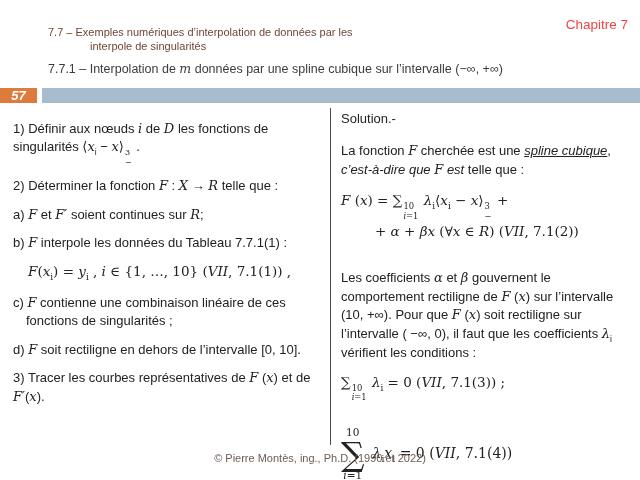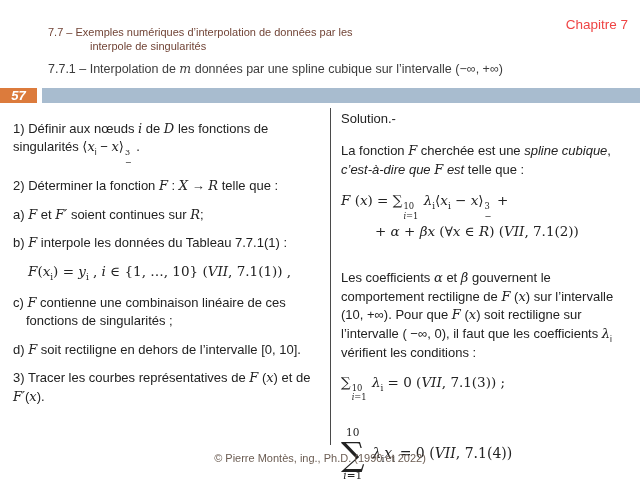--- a/index.html
+++ b/index.html
@@ -22,21 +22,21 @@
   .bar{position:absolute;left:42px;top:0;width:598px;height:15px;background:#a8bccf;}
   
   .divider{position:absolute;left:330px;top:108px;width:1px;height:337px;background:#4a4a4a;}
   .left-col{position:absolute;left:13px;top:120px;width:309px;font-size:13px;}
   .right-col{position:absolute;left:341px;top:108px;width:294px;font-size:13px;}
   .para{margin:0 0 10px 0;line-height:1.42;}
   .hang{padding-left:13px;text-indent:-13px;}
   
   .mv{font-family:"DejaVu Serif","DejaVu Sans",serif;font-style:italic;}
   .it{font-style:italic;}
-  .itu{font-style:italic;}
+  .itu{font-style:italic;text-decoration:underline;}
   .eq{font-family:"DejaVu Serif","DejaVu Sans",serif;font-size:13.5px;line-height:1.45;}
   .eq-indent{padding-left:15px;}
   .eq-indent2{padding-left:34px;}
   sub,sup{font-size:0.65em;}
   .ss{display:inline-flex;flex-direction:column;align-items:flex-start;
       vertical-align:-0.45em;font-size:0.62em;line-height:1.18;
       font-family:"DejaVu Serif","DejaVu Sans",serif;margin:0 1px;}
   
   .sol{margin:2px 0 14px 0;}
   .rc-p1{margin:0 0 12px 0;line-height:1.42;}

